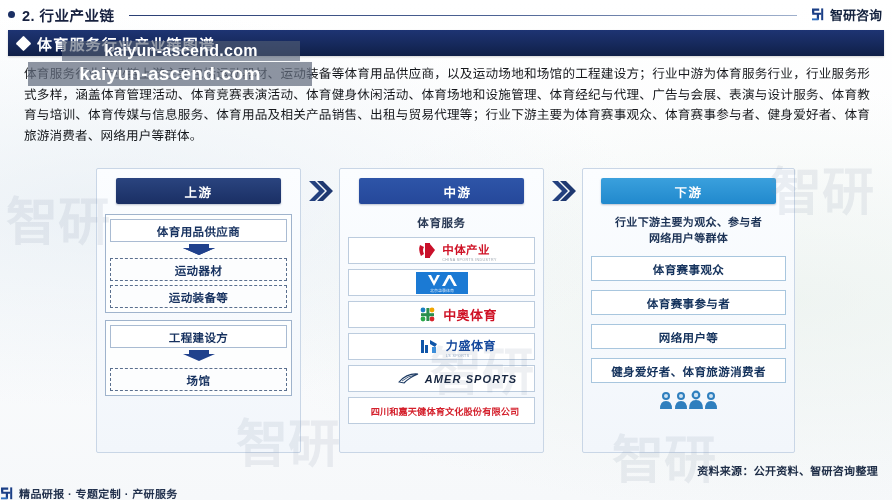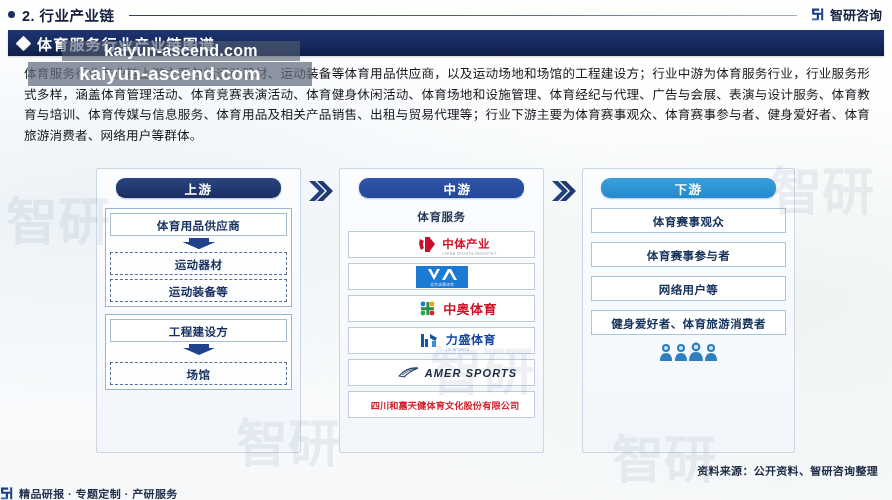--- a/index.html
+++ b/index.html
@@ -107,24 +107,24 @@
   .col-up   { width: 205px; min-height: 285px; }
   .col-mid  { width: 205px; min-height: 285px; }
   .col-down { width: 213px; min-height: 285px; }
 
   .chev {
     width: 26px; height: 26px; flex: none;
     margin: 10px 6px 0 6px;
   }
 
   .col-head {
-    height: 20px; display: flex; align-items: center; justify-content: center;
+    height: 26px; display: flex; align-items: center; justify-content: center;
     color: #ffffff; font-size: 12.5px; font-weight: bold; letter-spacing: 1.5px;
     margin: 0 auto 10px auto;
-    border-radius: 9px;
+    border-radius: 2px;
     box-shadow: 0 1px 2px rgba(20,40,80,.28);
   }
   .head-up   { width: 165px; background: linear-gradient(180deg,#2a447f 0%,#1a2f64 100%); }
   .head-mid  { width: 165px; background: linear-gradient(180deg,#2e55a8 0%,#25489a 100%); padding-left: 32px; }
   .head-down { width: 175px; background: linear-gradient(180deg,#3aa0dd 0%,#2189cd 100%); }
 
   
   .group {
     border: 1px solid #9fb3cc;
     background: #fdfefe;
@@ -334,20 +334,22 @@
       </div>
     </div>
 
     <svg class="chev" viewBox="0 0 26 26">
       <path d="M2 3 L12 13 L2 23 L8 23 L18 13 L8 3 Z" fill="#23407e"></path>
       <path d="M10 3 L20 13 L10 23 L16 23 L26 13 L16 3 Z" fill="#1e3870"></path>
     </svg>
 
     <div class="col col-down">
       <div class="col-head head-down">下游</div>
+      <div class="down-note" style="white-space:pre-line;">行业下游主要为观众、参与者
+网络用户等群体</div>
 
       <div class="down-cell">体育赛事观众</div>
       <div class="down-cell">体育赛事参与者</div>
       <div class="down-cell">网络用户等</div>
       <div class="down-cell">健身爱好者、体育旅游消费者</div>
 
       <div class="people-row">
         <svg width="62" height="20" viewBox="0 0 62 20">
           <g fill="#2f7fbe">
             <circle cx="8" cy="6" r="4"></circle>

